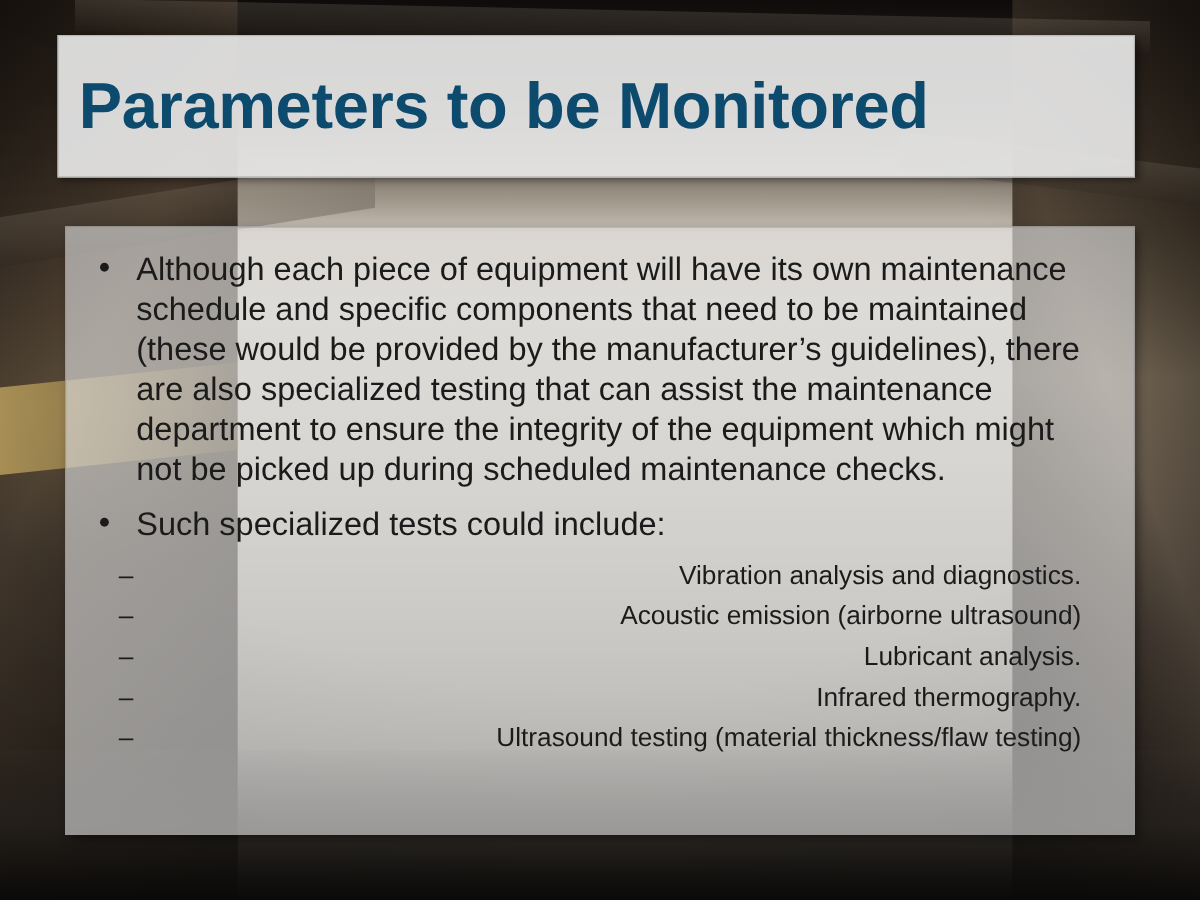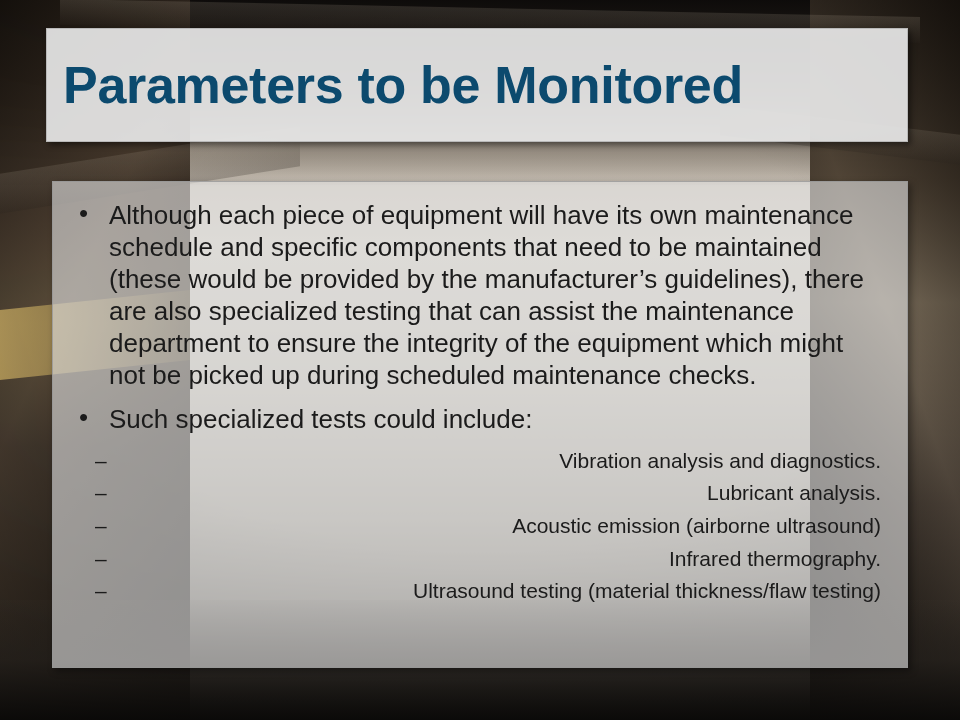--- a/index.html
+++ b/index.html
@@ -115,21 +115,21 @@
   .body-box {
     position: absolute;
     left: 52px;
     top: 181px;
     width: 856px;
     height: 487px;
     background: rgba(224,224,224,0.62);
     border: 1px solid rgba(150,150,150,0.8);
     box-shadow: 3px 3px 7px rgba(0,0,0,0.4);
     box-sizing: border-box;
-    padding: 18px 26px 10px 14px;
+    padding: 18px 42px 10px 14px;
     overflow: hidden;
   }
 
   ul.lvl1 {
     list-style: none;
     margin: 0;
     padding: 0;
   }
   ul.lvl1 > li {
     position: relative;
@@ -190,21 +190,21 @@
   </div>
 
   <div class="body-box">
     <ul class="lvl1">
       <li>Although each piece of equipment will have its own maintenance schedule and specific components that need to be maintained (these would be provided by the manufacturer’s guidelines), there are also specialized testing that can assist the maintenance department to ensure the integrity of the equipment which might not be picked up during scheduled maintenance checks.</li>
       <li>Such specialized tests could include:</li>
     </ul>
     <div class="sub-wrap">
       <ul class="lvl2">
         <li>Vibration analysis and diagnostics.</li>
+        <li>Acoustic emission (airborne ultrasound)</li>
         <li>Lubricant analysis.</li>
-        <li>Acoustic emission (airborne ultrasound)</li>
         <li>Infrared thermography.</li>
         <li>Ultrasound testing (material thickness/flaw testing)</li>
       </ul>
     </div>
   </div>
 
 </div>
 
 </body></html>

